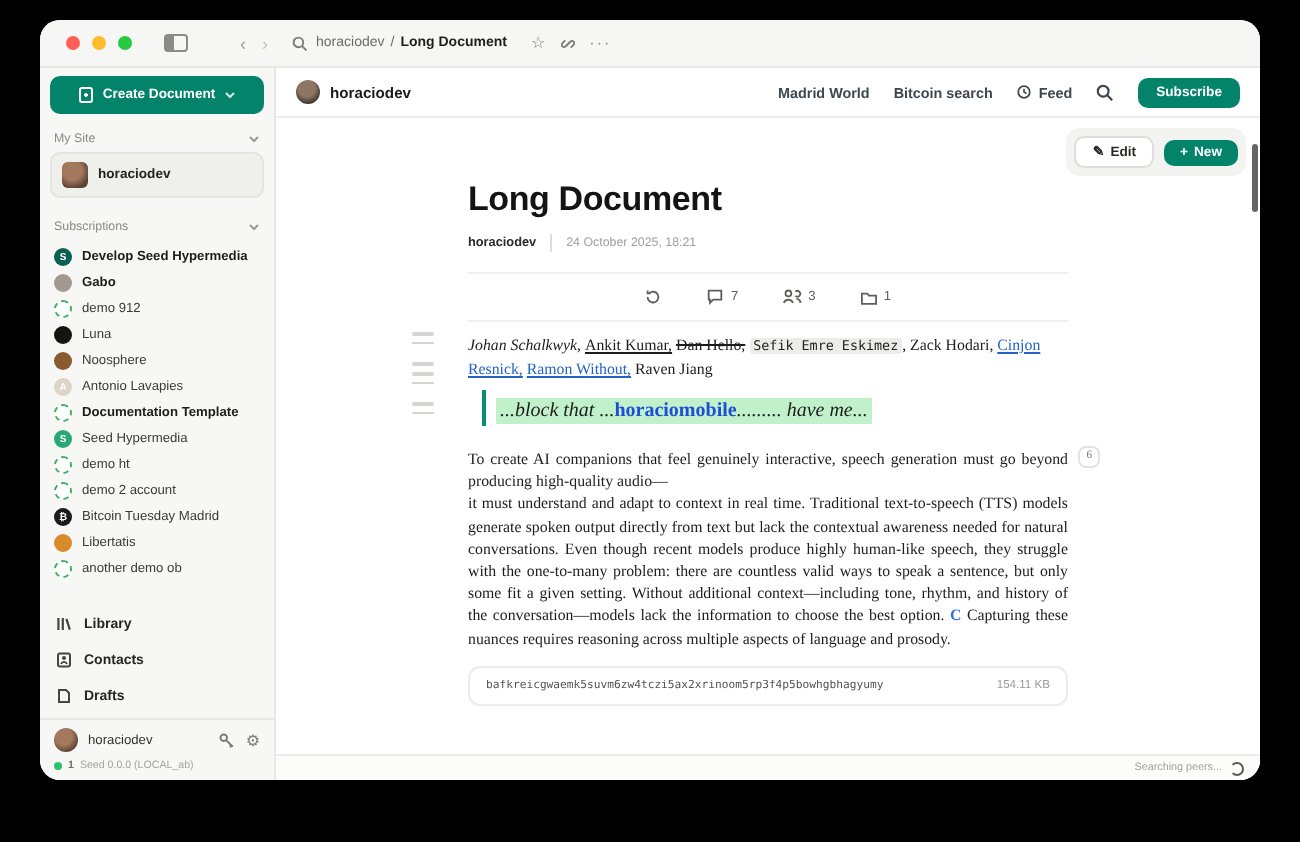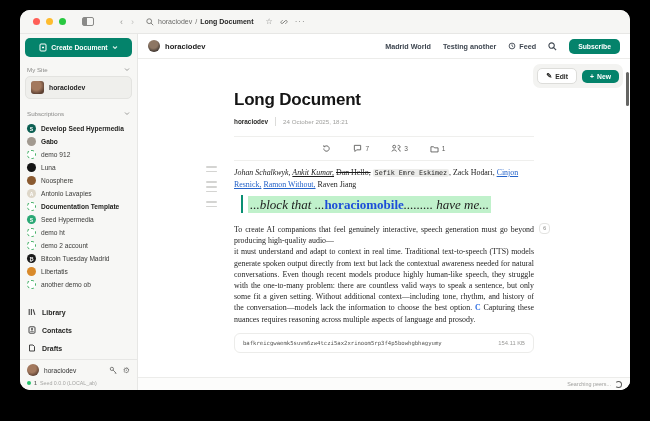--- a/index.html
+++ b/index.html
@@ -100,27 +100,27 @@
   .byline b { font-size:6.4px; color:#2a2a28; }
   .byline .sep { width:1px; height:9px; background:#dcdcda; }
   .byline .date { font-size:6.2px; color:#a0a09e; }
   .meta-row { border-top:1px solid #efefed; border-bottom:1px solid #efefed;
     margin-top:10px; padding:7px 0; display:flex; justify-content:center; gap:22px; }
   .meta-item { display:flex; align-items:center; gap:3px; color:#5e5e5c; font-size:6.6px; cursor:pointer;}
   .doc-h2 { font-size:11.5px; font-weight:800; color:#161616; margin-top:16px; }
   .serif { font-family:"Liberation Serif", serif; }
   .authors-p { margin-top:6px; font-size:7.9px; line-height:12px; color:#1d1d1d; }
   .seg-it { font-style:italic; }
-  .seg-ul { text-decoration:underline;font-style:italic; }
+  .seg-ul { text-decoration:underline; }
   .seg-st { text-decoration:line-through; }
   .seg-mono { font-family:"DejaVu Sans Mono", monospace; font-size:6.7px;
     background:#ececea; padding:0 2px; border-radius:2px; }
   .seg-link { color:#2563c9; text-decoration:underline; cursor:pointer;}
   .quote { margin-top:4px; margin-left:7px; border-left:2px solid #0a8f73; padding-left:5px; }
-  .quote .hl { background:#c0f1cb; font-size:13px; line-height:12px; padding:1px 2px; }
+  .quote .hl { background:#c0f1cb; font-size:10px; line-height:12px; padding:1px 2px; }
   .quote .q-it { font-style:italic; color:#1d1d1d; }
   .quote .q-link { color:#1d4ed8; font-weight:700; cursor:pointer; }
   .body-p { margin-top:11px; font-size:7.9px; line-height:11.2px; color:#1d1d1d;
     text-align:justify; position:relative; }
   .cite-c { color:#2f6fe4; font-weight:700; cursor:pointer; }
   .badge6 { position:absolute; right:-16px; top:-1px; border:1px solid #e3e3e1;
     background:#fff; border-radius:4px; font-size:5.6px; color:#7a7a78;
     padding:1px 3px; line-height:1.2; cursor:pointer; }
   .handles { position:absolute; left:-28px; top:76px; display:flex;
     flex-direction:column; gap:3.2px; }
@@ -311,21 +311,21 @@
     <div class="main">
       <div class="scroll-thumb"></div>
 
       <div class="site-header">
         <div class="sh-left">
           <span class="sh-avatar"></span>
           <span class="sh-name">horaciodev</span>
         </div>
         <div class="sh-right">
           <span class="sh-link">Madrid World</span>
-          <span class="sh-link">Testing another</span>
+          <span class="sh-link">Bitcoin search</span>
           <span class="sh-feed">
             <svg class="ic" width="8" height="8" viewBox="0 0 10 10">
                 <circle cx="5" cy="5" r="3.6" fill="none" stroke="#3e4650" stroke-width="1.1"></circle>
                 <polyline points="5,3 5,5 6.6,6" fill="none" stroke="#3e4650" stroke-width="1"></polyline>
               </svg>
             <span class="sh-link">Feed</span>
           </span>
           <svg class="ic" width="9" height="9" viewBox="0 0 10 10">
               <circle cx="4" cy="4" r="3" fill="none" stroke="#3e4650" stroke-width="1.2"></circle>
               <line x1="6.3" y1="6.3" x2="9" y2="9" stroke="#3e4650" stroke-width="1.2"></line>

